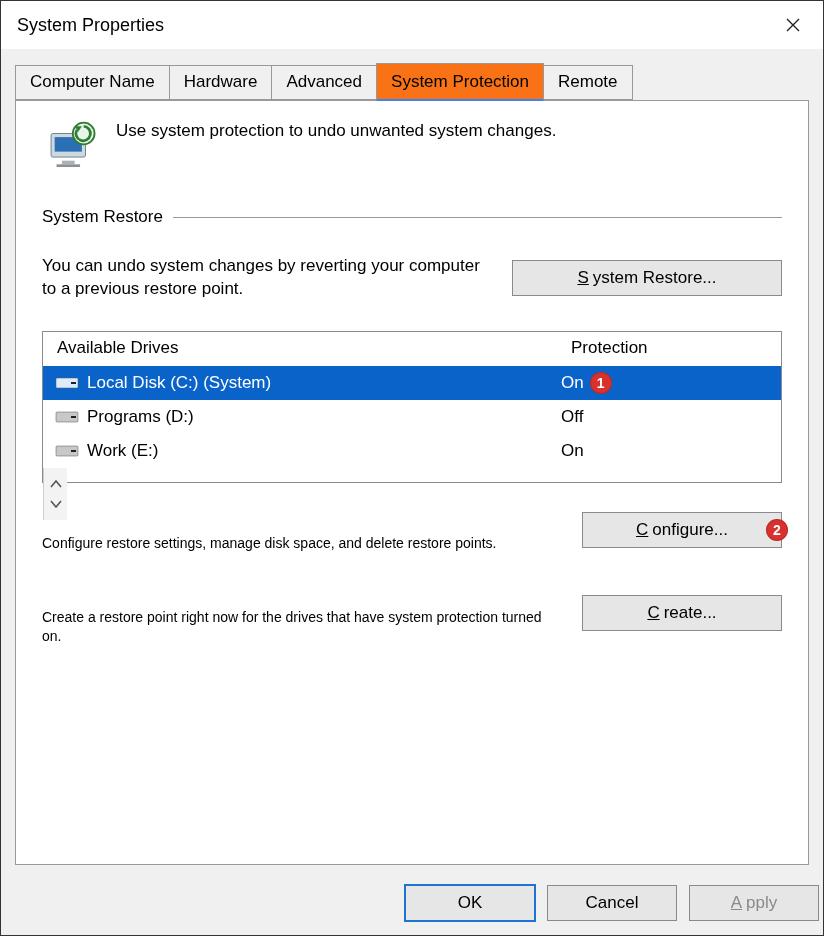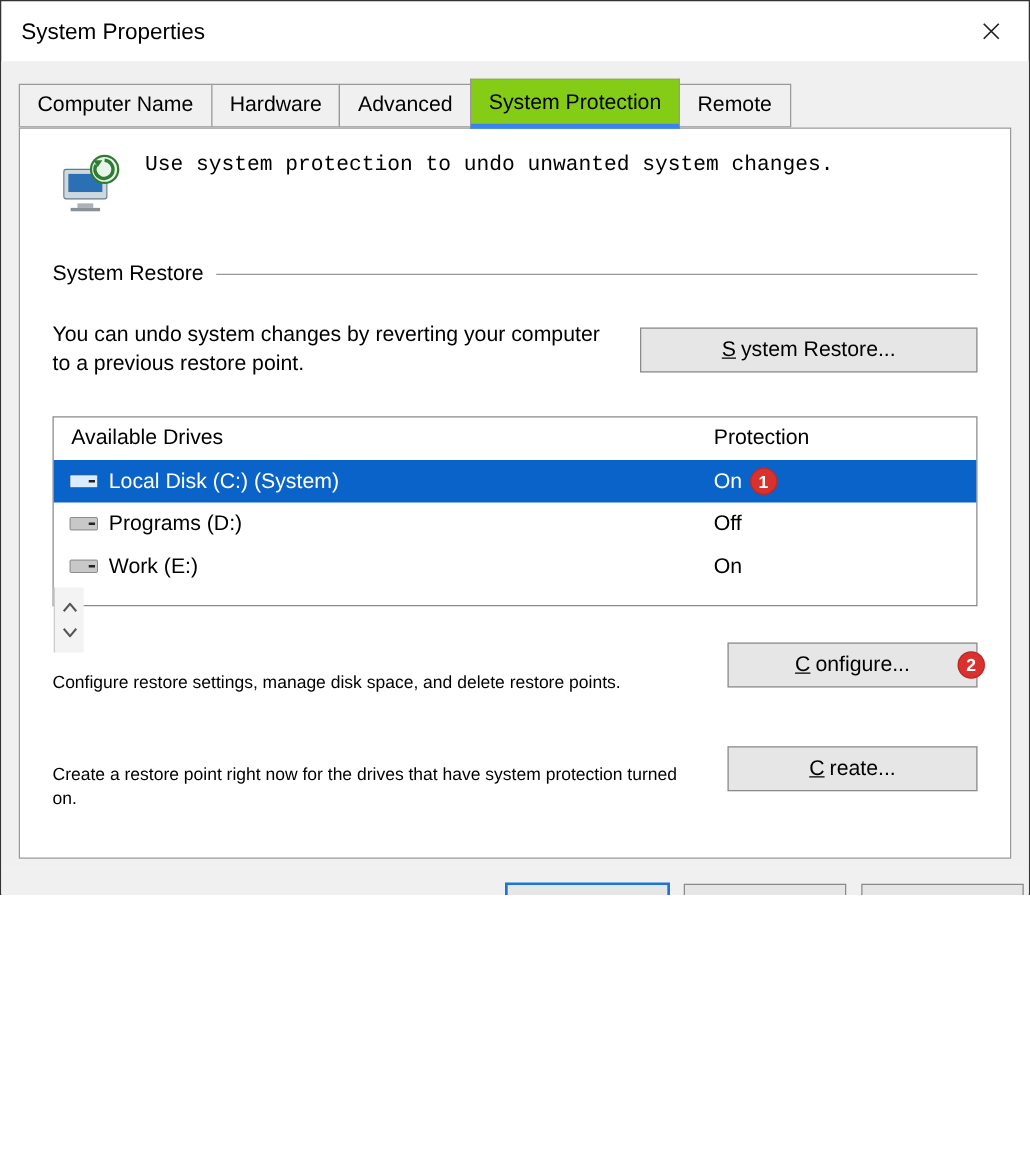--- a/index.html
+++ b/index.html
@@ -1,50 +1,50 @@
 <!DOCTYPE html>
 <html><head>
 <meta charset="utf-8">
 <style>
   * { box-sizing: border-box; }
   html, body { margin: 0; padding: 0; font-family: "Segoe UI", Tahoma, Arial, sans-serif; font-size: 15.5px; background:#fff; }
-  .window { width: 824px; height: 716px; border: 1px solid #333; background:#fff; display:flex; flex-direction:column; }
+  .window { width: 824px; height: 936px; border: 1px solid #333; background:#fff; display:flex; flex-direction:column; }
   .titlebar { display:flex; align-items:center; justify-content:space-between; padding: 8px 12px 8px 16px; }
   .title { font-size: 18px; }
   .closebtn { width:36px; height:32px; display:flex; align-items:center; justify-content:center; cursor:pointer; }
   .closebtn svg { width:16px; height:16px; }
 
   .client { flex:1; background:#f0f0f0; padding: 14px 14px 8px 14px; display:flex; flex-direction:column; }
 
   .tabstrip { display:flex; align-items:flex-end; position:relative; z-index:2; }
   .tab { background:#f0f0f0; border:1px solid #999; padding: 6px 14px 7px 14px; font-size:17px; position:relative; margin-left:-1px; cursor:pointer; }
   .tab:first-child { margin-left:0; }
-  .tab.active { background:#84cc16; border-bottom:4px solid #3b82f6; z-index:3; padding-top:8px; margin-bottom:-1px; }
+  .tab.active { background:#f97316; border-bottom:2px solid #3b82f6; z-index:3; padding-top:8px; margin-bottom:-1px; }
   .panel { background:#fff; border:1px solid #999; flex:1; position:relative; z-index:1; padding: 18px 26px 20px 26px; display:flex; flex-direction:column; }
 
-  .intro { display:flex; align-items:flex-start; gap:16px; margin-bottom: 30px; font-family: Liberation Mono, monospace; }
+  .intro { display:flex; align-items:flex-start; gap:16px; margin-bottom: 30px; }
   .intro-icon { width:58px; height:58px; flex:0 0 58px; }
   .intro-text { font-size:17px; padding-top:2px; }
 
   .groupbox { margin-bottom: 30px; }
   .group-header { display:flex; align-items:center; gap:10px; margin-bottom: 18px; }
   .group-title { font-size:17px; white-space:nowrap; }
   .group-line { flex:1; height:1px; background:#999; }
 
   .restore-row { display:flex; align-items:center; justify-content:space-between; gap:18px;margin-top:28px; }
   .restore-text { font-size:17px; line-height:1.35; flex:1; }
   .winbtn { background:#e6e6e6; border:1px solid #8a8a8a; height:36px; min-width:200px; padding:0 18px; font: inherit; font-size:17px; cursor:pointer; display:inline-flex; align-items:center; justify-content:center; gap:4px; }
   .winbtn .u { text-decoration: underline; }
 
   .drives-box { border:1px solid #8a8a8a; background:#fff; display:flex; margin-bottom:24px;flex-direction:column; }
   .drives-list { flex:1; }
   .drives-header { display:flex; padding:6px 10px 8px 14px; font-size:17px; }
   .col-drive { flex:1; }
   .col-prot { width:200px; }
-  .drive-row { display:flex; align-items:center; height:34px; padding:0 10px 0 12px; font-size:17px; position:relative; }
+  .drive-row { display:flex; align-items:center; height:34px; padding:0 20px 0 12px; font-size:17px; position:relative; }
   .drive-row.selected { background:#0a63c9; color:#fff; }
   .drive-namecell { flex:1; display:flex; align-items:center; gap:8px; }
   .drive-pcell { width:200px; display:flex; align-items:center; gap:6px; }
 
   .drive-ic { width:24px; height:16px; display:inline-block; }
   .drive-ic .body { fill:#c8c8c8; stroke:#555; stroke-width:0.5; }
   .drive-ic .slot { fill:#222; }
   .drive-row.selected .drive-ic .body { fill:#d9edff; }
 
   .callout { width:22px; height:22px; border-radius:50%; background:#d9312e; color:#fff; font-size:14px; font-weight:600; display:inline-flex; align-items:center; justify-content:center; box-shadow: 0 0 0 1px rgba(0,0,0,0.15) inset; }

